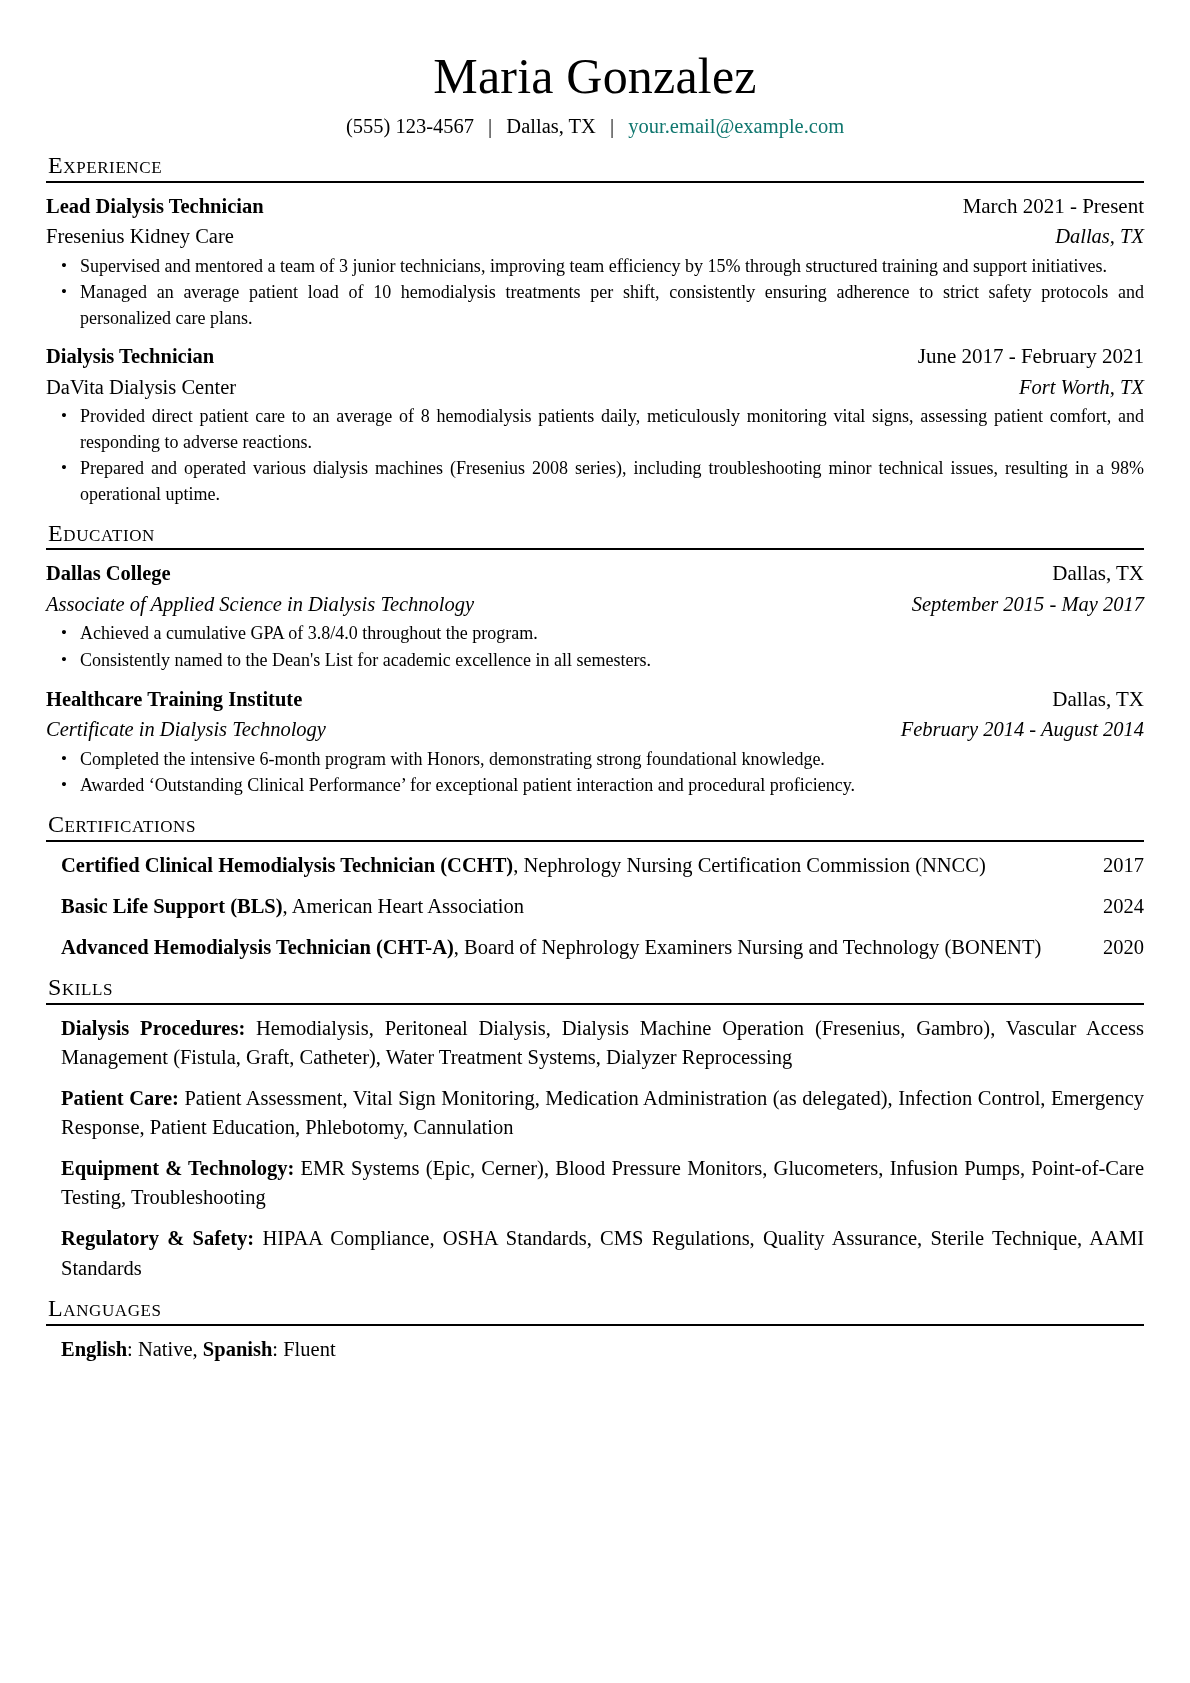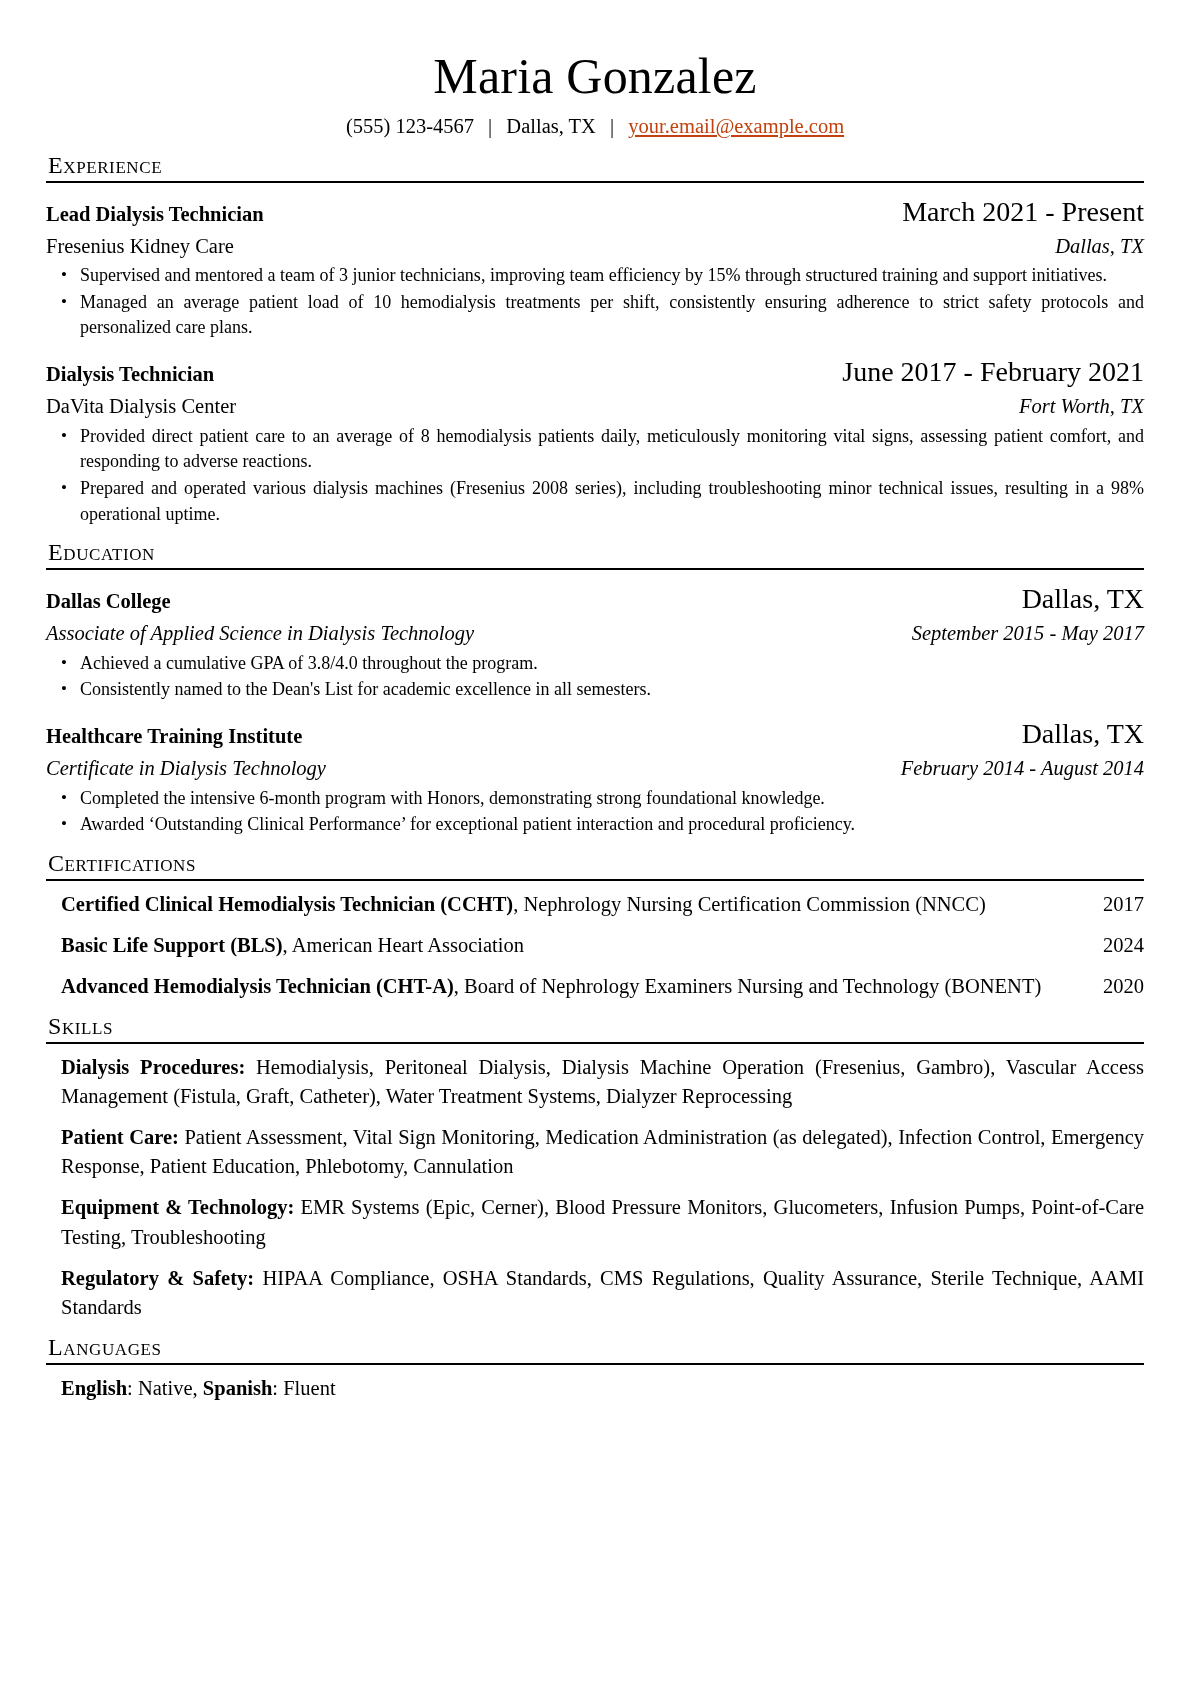--- a/index.html
+++ b/index.html
@@ -38,23 +38,22 @@
     font-size: 20.5px;
     line-height: 1.3;
     white-space: nowrap;
   }
   .contact-sep {
     display: inline-block;
     padding: 0 9px;
     color: #000;
   }
   .contact-email {
-    text-decoration: underline;
     text-underline-offset: 2px;
-    color: #c2410c;
+    color: #0f766e;
   }
 
   
   .section {
     margin-top: 12px;
     font-family: Liberation Serif, serif;
   }
   .section-title {
     font-size: 24px;
     line-height: 1.12;
@@ -86,21 +85,21 @@
     line-height: 1.4;
   }
   .entry-row.line2 {
     margin-top: 1px;
   }
   .e-title {
     font-size: 20.5px;
     font-weight: 700;
   }
   .e-date {
-    font-size: 28px;
+    font-size: 21px;
     font-weight: 400;
     text-align: right;
     white-space: nowrap;
   }
   .e-org {
     font-size: 20.5px;
     font-weight: 400;
   }
   .e-loc {
     font-size: 20.5px;

